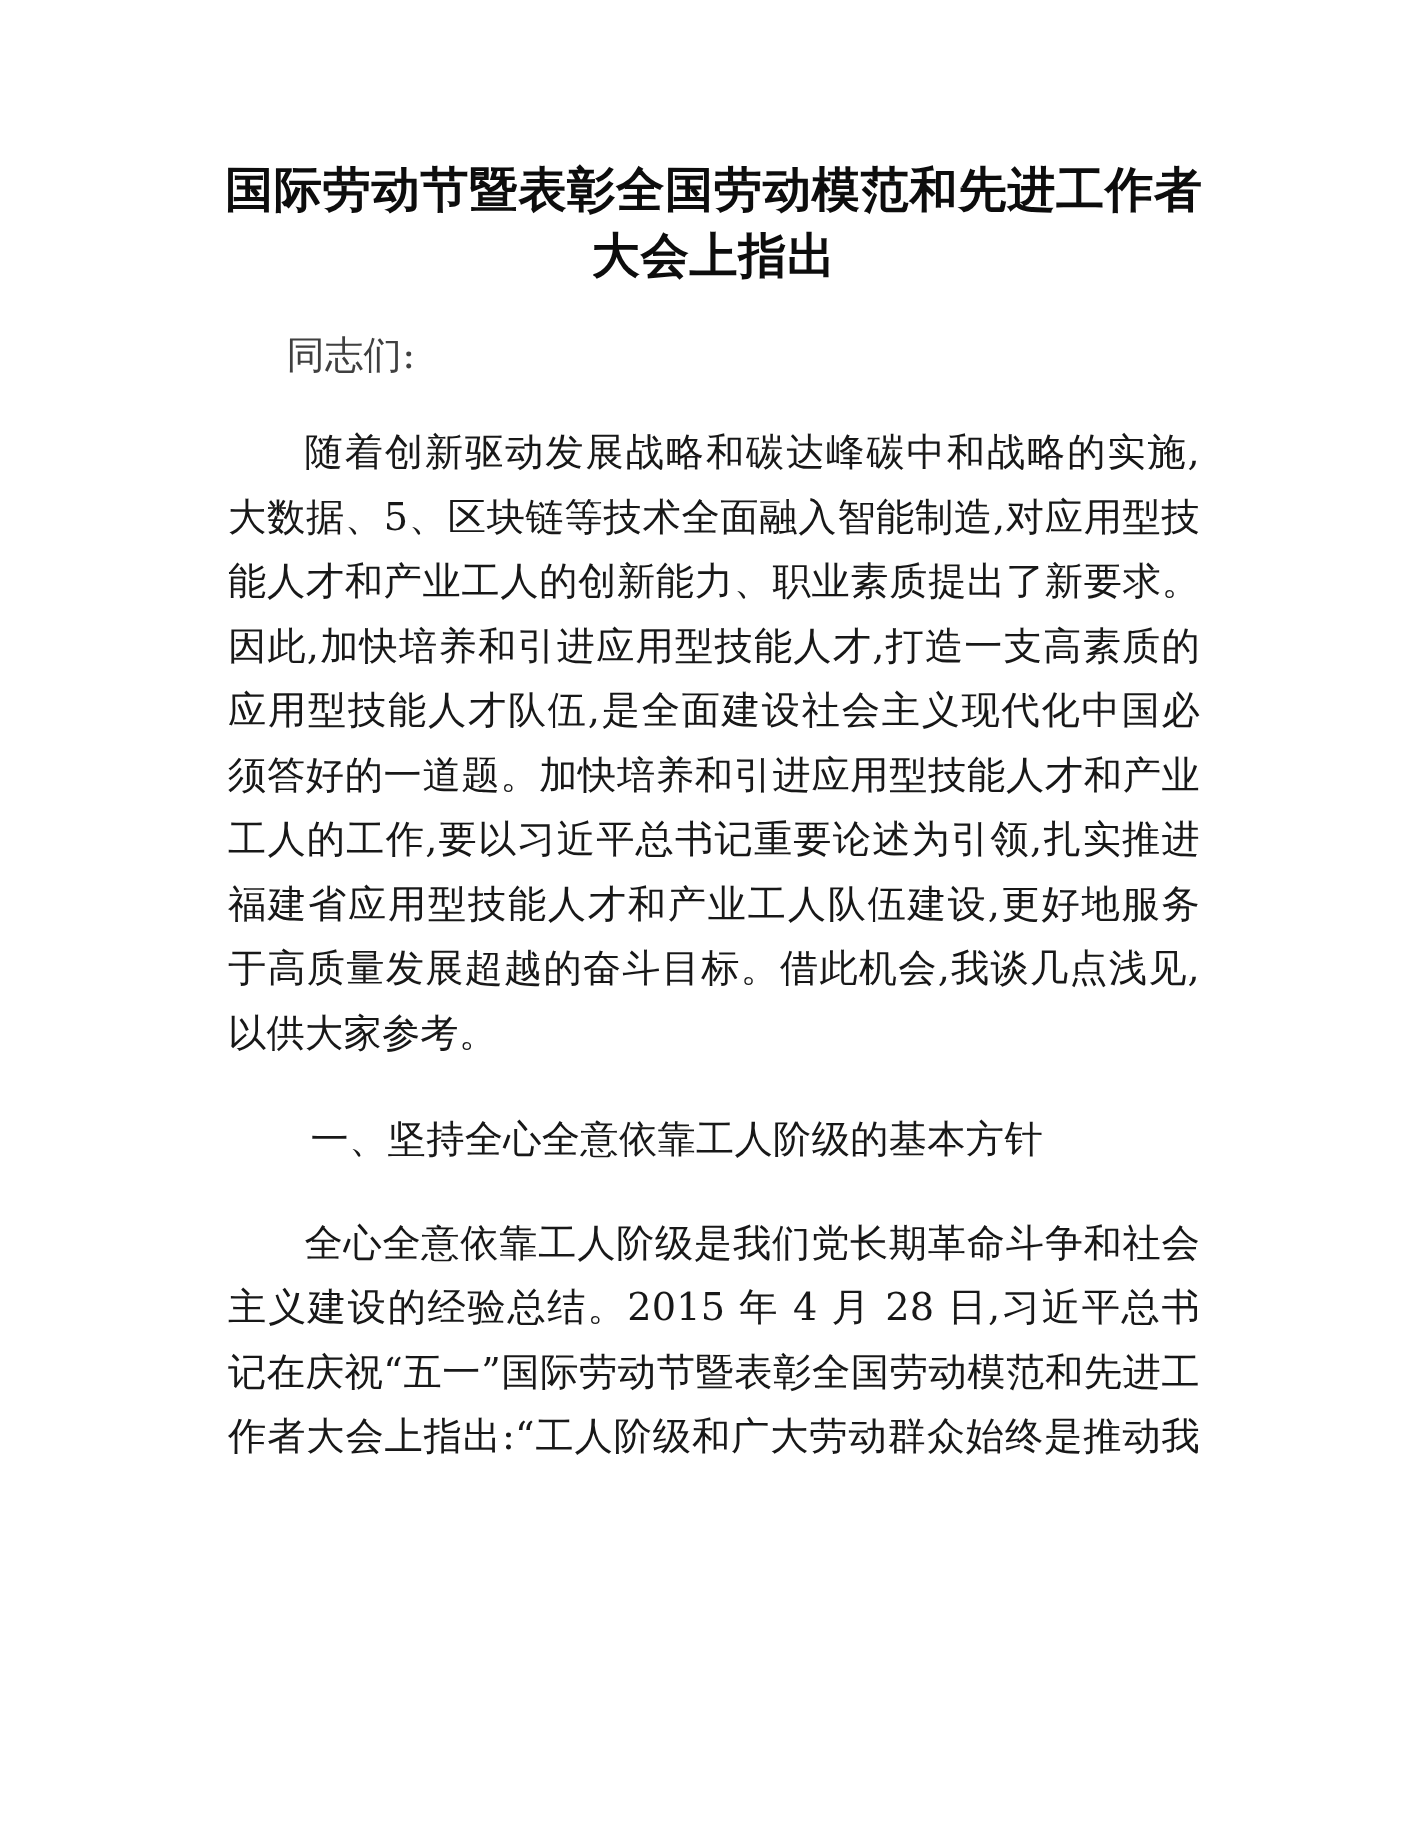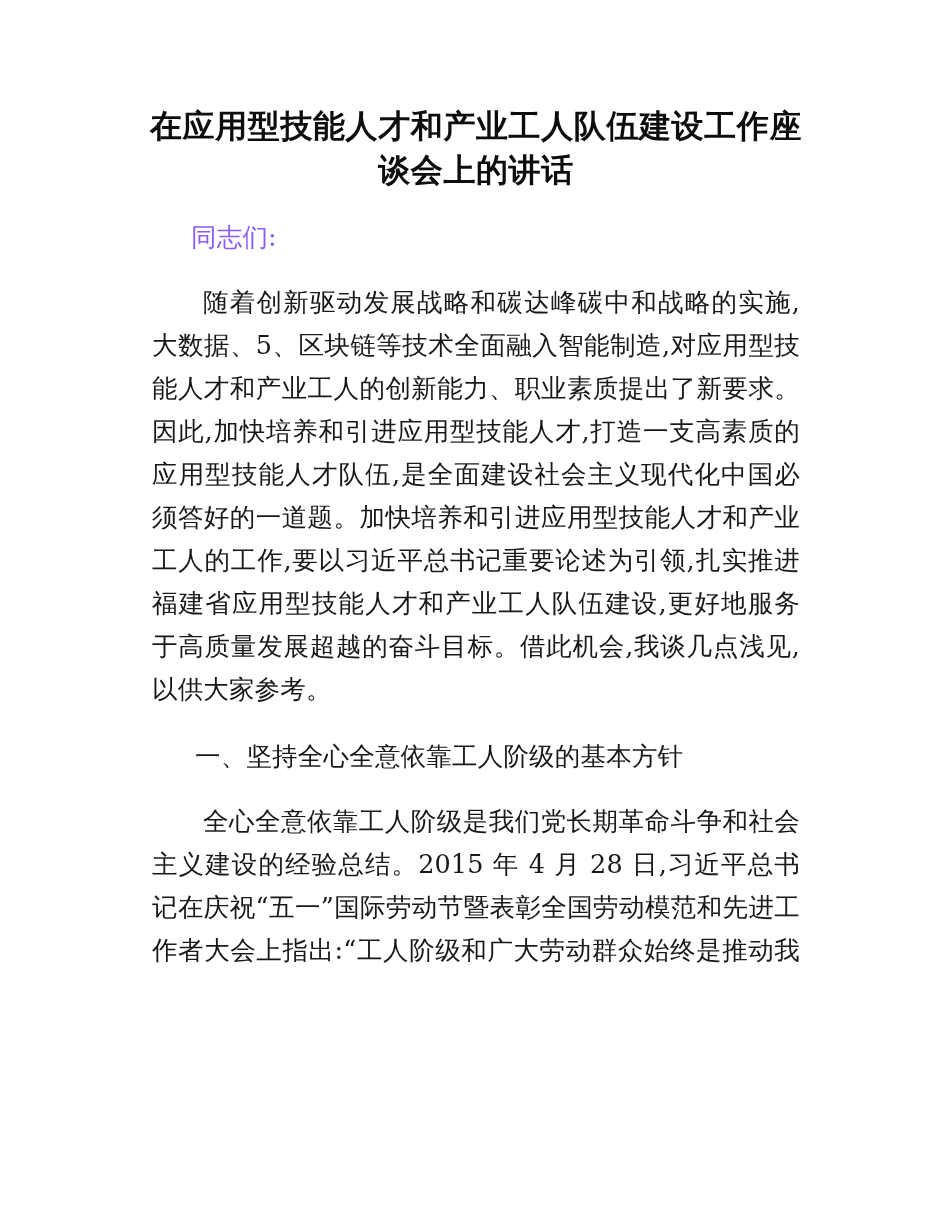--- a/index.html
+++ b/index.html
@@ -41,63 +41,63 @@
     color: #0d0d0d;
     word-break: break-all;
   }
 
   .salutation {
     margin: 0;
     padding-top: 24px;
     font-family: "DejaVu Serif", "Liberation Serif", serif;
     font-size: 25.5px;
     line-height: 43px;
-    color: #8b5cf6;
+    color: #404040;
     text-indent: 51px;
     letter-spacing: 0.2px;
   }
 
   .para {
     margin: 12px;
     padding-top: 10px;
     font-family: "DejaVu Serif", "Liberation Serif", serif;
     font-size: 25.5px;
     line-height: 43px;
     color: #181818;
     text-indent: 51px;
     text-align: justify;
     text-justify: inter-character;
     text-align-last: left;
     word-break: break-all;
     letter-spacing: 0.15px;
   }
 
   .section-heading {
-    margin: 4px;
+    margin: 16px;
     padding-top: 12px;
     font-family: "DejaVu Serif", "Liberation Serif", serif;
     font-size: 25.5px;
     line-height: 43px;
     color: #181818;
     text-indent: 51px;
     letter-spacing: 0.2px;
   }
 
   .para.clipped {
     max-height: 172px;
     overflow: hidden;
   }
 </style>
 </head>
 <body>
 
 <div id="page">
   <div class="doc-body">
 
-    <h1 class="doc-title">在应用型技能人才和产业工人队伍建设工作座谈会上的讲话</h1>
+    <h1 class="doc-title">国际劳动节暨表彰全国劳动模范和先进工作者大会上指出</h1>
 
     <p class="salutation">同志们:</p>
 
     <p class="para">随着创新驱动发展战略和碳达峰碳中和战略的实施,大数据、5、区块链等技术全面融入智能制造,对应用型技能人才和产业工人的创新能力、职业素质提出了新要求。因此,加快培养和引进应用型技能人才,打造一支高素质的应用型技能人才队伍,是全面建设社会主义现代化中国必须答好的一道题。加快培养和引进应用型技能人才和产业工人的工作,要以习近平总书记重要论述为引领,扎实推进福建省应用型技能人才和产业工人队伍建设,更好地服务于高质量发展超越的奋斗目标。借此机会,我谈几点浅见,以供大家参考。</p>
 
     <p class="section-heading">一、坚持全心全意依靠工人阶级的基本方针</p>
 
     <p class="para clipped">全心全意依靠工人阶级是我们党长期革命斗争和社会主义建设的经验总结。2015 年 4 月 28 日,习近平总书记在庆祝“五一”国际劳动节暨表彰全国劳动模范和先进工作者大会上指出:“工人阶级和广大劳动群众始终是推动我国经济社会发展、维护社会安定团结的根本力量。”在党的七届二中全会上,毛泽东同志首次提出了“我们必须全心全意地依靠工人阶级”的重要论断。新中国成立初期,我们党依靠广大工人阶级完成了生产资料的社会主义改造,确立了以生产资料公有制为主体的社会主义制度。在社会主义建设时期,我们党注重发挥工人阶级主力军作用</p>
 
   </div>

